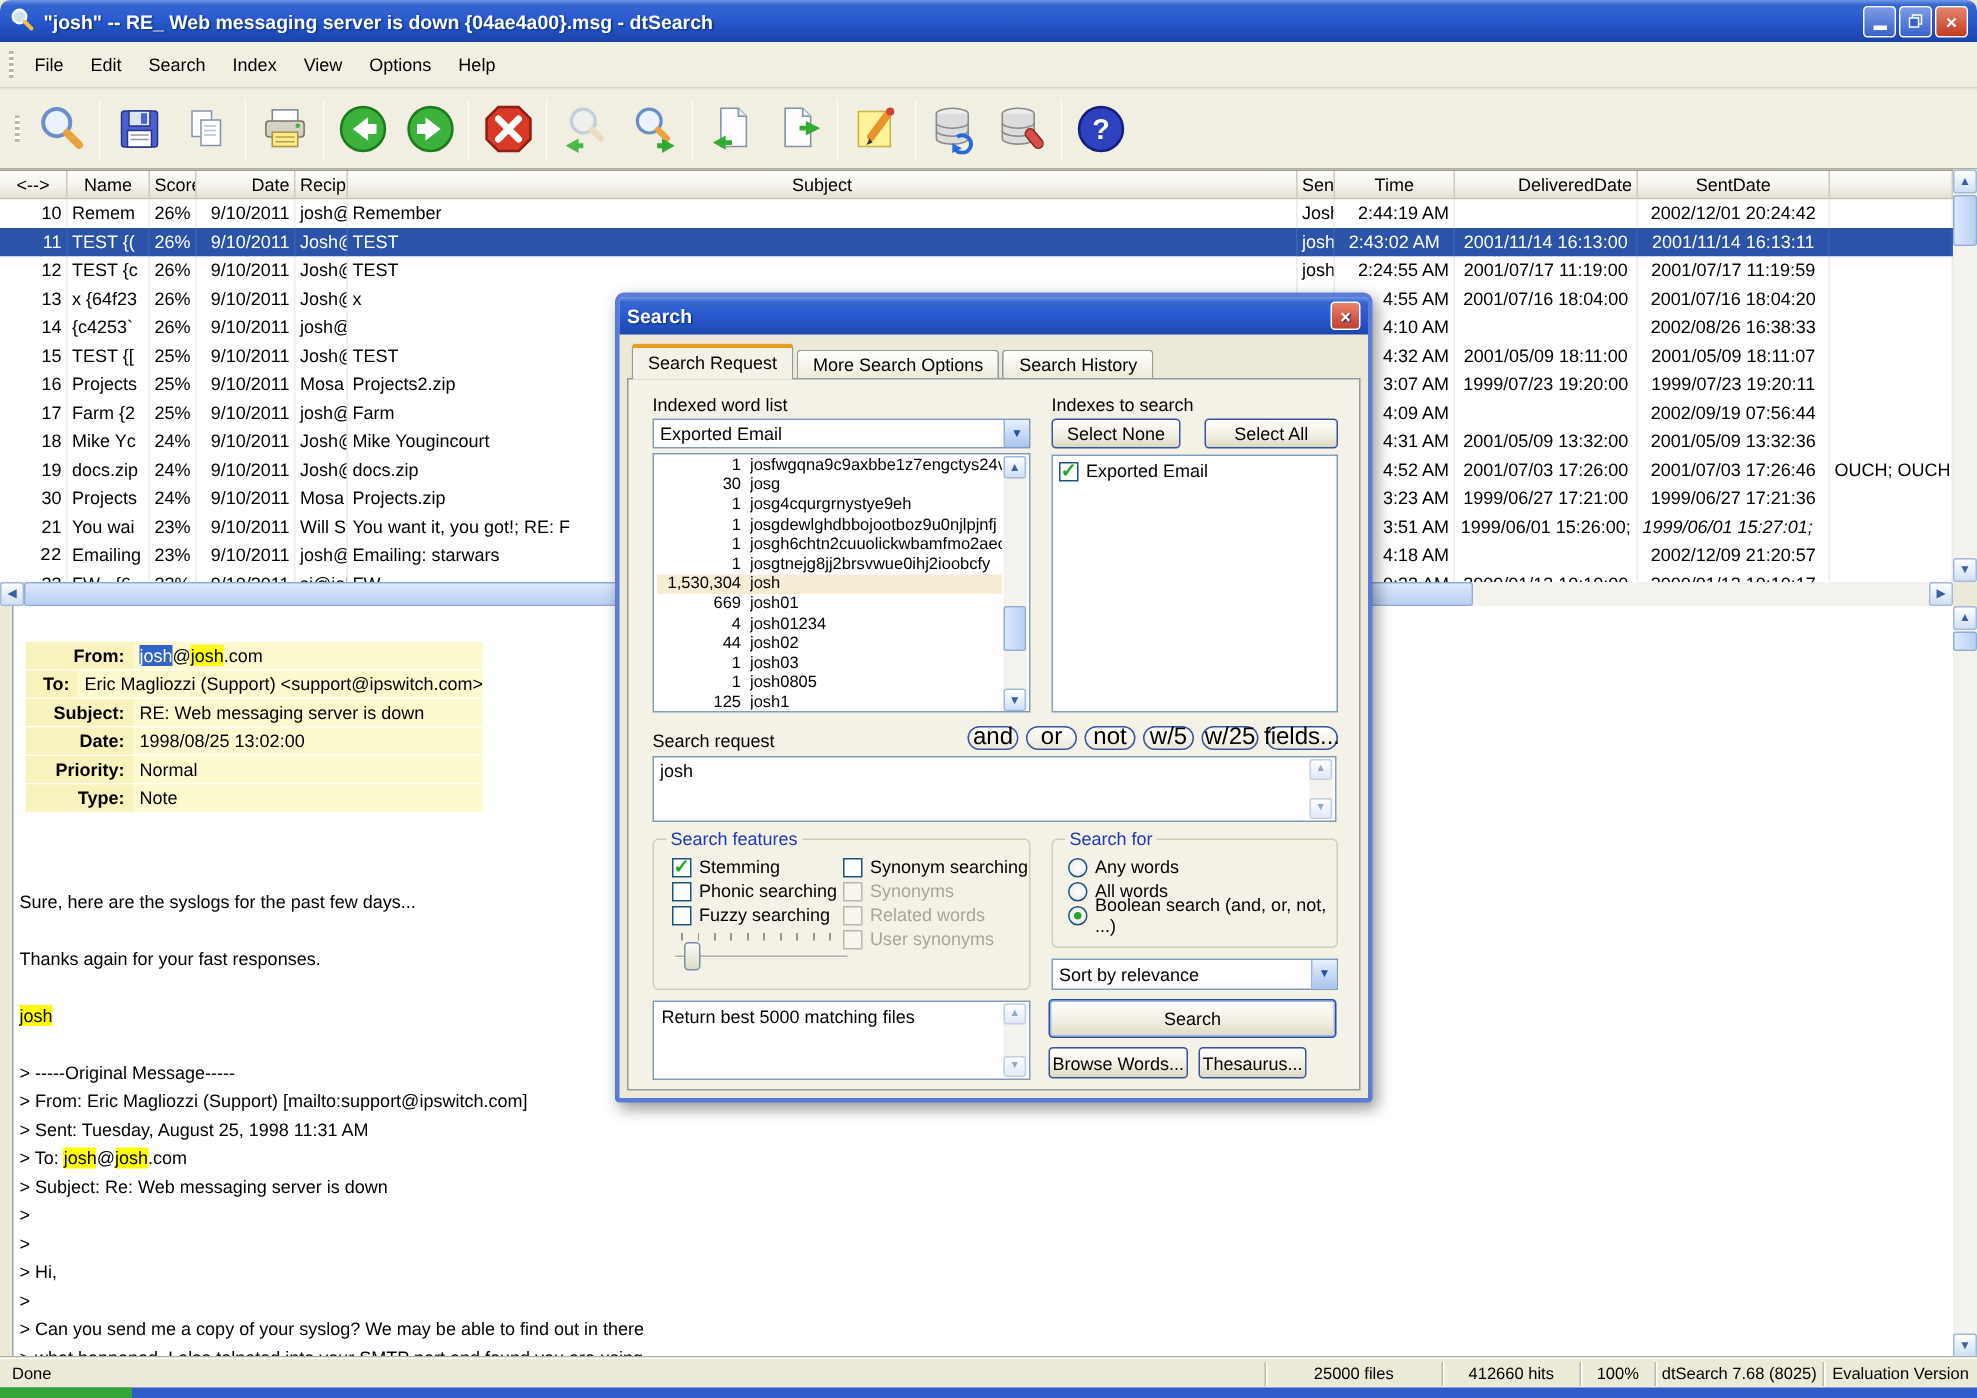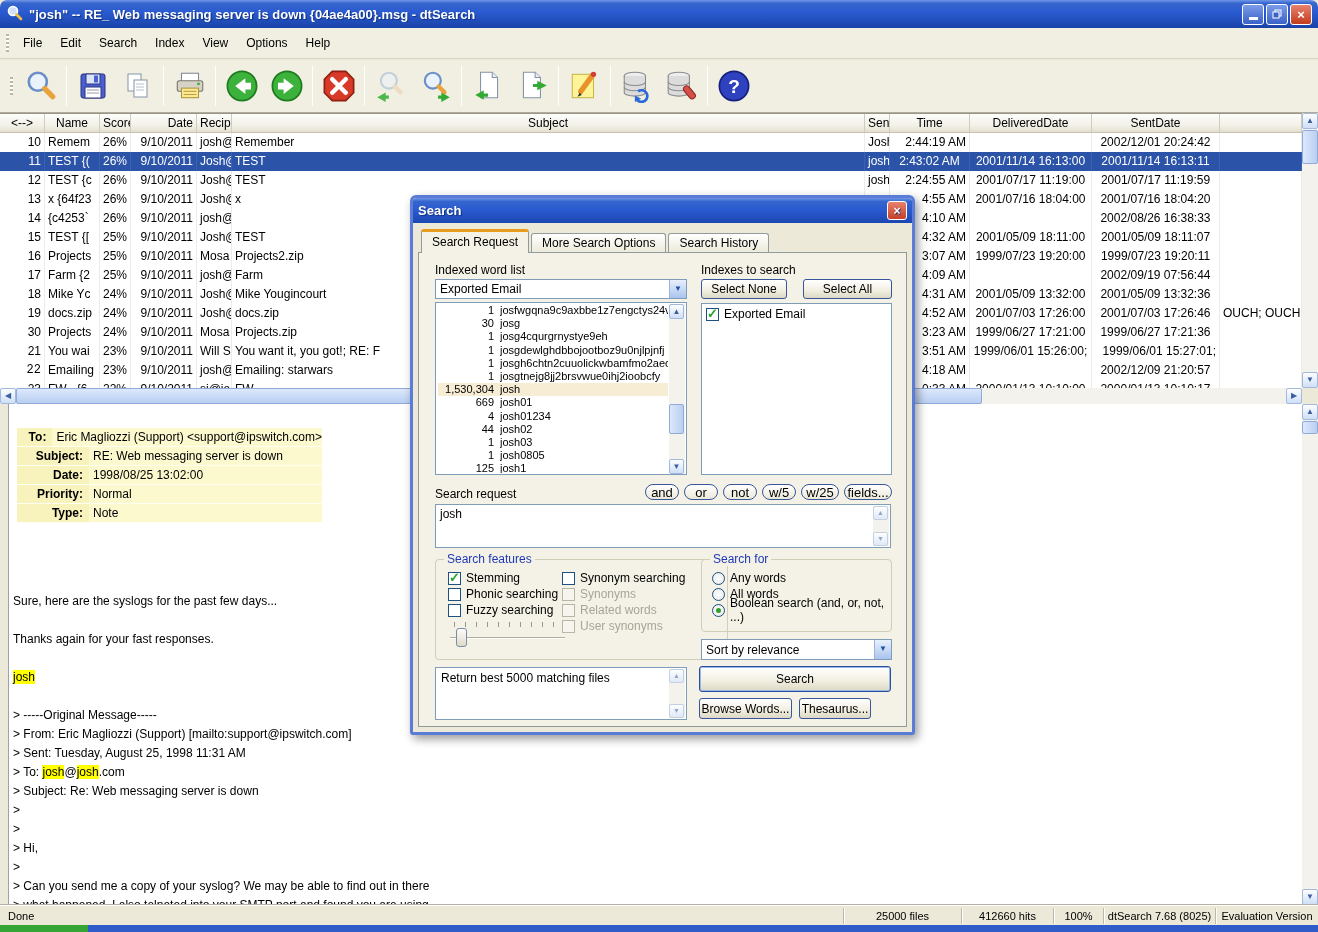--- a/index.html
+++ b/index.html
@@ -98,21 +98,21 @@
   .listbox{position:absolute;background:#fff;border:1px solid #7f9db9;overflow:hidden;}
   .wl-row{display:flex;height:13.2px;line-height:13.2px;font-size:11px;white-space:nowrap;}
   .wl-row.hl{background:#f7ecd4;}
   .wl-count{width:56px;text-align:right;margin-right:6px;flex:0 0 auto;}
   .wl-word{flex:1;overflow:hidden;}
   .ix-row{display:flex;align-items:center;gap:5px;padding:3px 4px;font-size:12px;}
   .xbtn{position:absolute;border:1px solid #39569c;border-radius:3px;font-size:12px;
     background:linear-gradient(#ffffff,#f1eee0 60%,#dcd8c4);display:flex;align-items:center;justify-content:center;}
   .xbtn.default{border:1px solid #274f9e;box-shadow:inset 0 0 0 1px #9ab8e8;}
   .ops{position:absolute;display:flex;gap:5px;}
-  .opbtn{height:16px;border:1px solid #39569c;border-radius:8px;font-size:13px;
+  .opbtn{height:16px;border:1px solid #39569c;border-radius:8px;font-size:16px;
     background:linear-gradient(#ffffff,#ece9d8);display:flex;align-items:center;justify-content:center;}
   .reqbox{position:absolute;background:#fff;border:1px solid #7f9db9;font-size:12px;padding:2px 4px;}
   .reqbox .mini-sb{position:absolute;right:1px;top:1px;bottom:1px;width:16px;background:#f3f2ec;}
   .mini-sb .up,.mini-sb .dn{position:absolute;left:0;width:15px;height:14px;border:1px solid #c4cfe2;
     border-radius:2px;background:linear-gradient(#fdfefe,#dfe9f8);color:#93a8c8;font-size:7px;line-height:12px;text-align:center;}
   .mini-sb .dn{bottom:0;}
   .grp{position:absolute;border:1px solid #d0cdb8;border-radius:4px;}
   .grp-lbl{position:absolute;top:-8px;left:8px;background:#f4f2e6;padding:0 3px;color:#2038b8;font-size:12px;}
   .ck-row{position:absolute;display:flex;align-items:center;gap:5px;font-size:12px;height:14px;}
   .cb{width:13px;height:13px;background:#fff;border:1px solid #1c5180;position:relative;flex:0 0 auto;}
@@ -305,21 +305,21 @@
   <div class="grid">
     <div class="gh">
         <div class="th" style="width: 45px; text-align: center;">&lt;--&gt;</div>
         <div class="th" style="width: 55px; text-align: center;">Name</div>
         <div class="th" style="width: 31px; text-align: center;">Score</div>
         <div class="th" style="width: 66px; text-align: right;">Date</div>
         <div class="th" style="width: 35px; text-align: left;">Recipien</div>
         <div class="th" style="width: 633px; text-align: center;">Subject</div>
         <div class="th" style="width: 25px; text-align: left;">Sende</div>
         <div class="th" style="width: 80px; text-align: center;">Time</div>
-        <div class="th" style="width: 122px; text-align: center;">DeliveredDate</div>
+        <div class="th" style="width: 122px; text-align: right;">DeliveredDate</div>
         <div class="th" style="width: 128px; text-align: center;">SentDate</div>
         <div class="th" style="width: 82px; text-align: left;"></div>
       </div>
     <div>
         <div class="tr">
           <div class="td" style="width: 45px; text-align: right;">10</div>
           <div class="td" style="width: 55px; text-align: left;">Remem</div>
           <div class="td" style="width: 31px; text-align: right;">26%</div>
           <div class="td" style="width: 66px; text-align: right;">9/10/2011</div>
           <div class="td" style="width: 35px; text-align: left;">josh@j(</div>
@@ -463,21 +463,21 @@
         <div class="tr">
           <div class="td" style="width: 45px; text-align: right;">21</div>
           <div class="td" style="width: 55px; text-align: left;">You wai</div>
           <div class="td" style="width: 31px; text-align: right;">23%</div>
           <div class="td" style="width: 66px; text-align: right;">9/10/2011</div>
           <div class="td" style="width: 35px; text-align: left;">Will Ste</div>
           <div class="td" style="width: 633px; text-align: left;">You want it, you got!; RE: F</div>
           <div class="td" style="width: 25px; text-align: left;"></div>
           <div class="td" style="width: 80px; text-align: right;">3:51 AM</div>
           <div class="td" style="width: 122px; text-align: center;">1999/06/01 15:26:00;</div>
-          <div class="td" style="width: 128px; text-align: right;">1999/06/01 15:27:01;</div>
+          <div class="td" style="width: 128px; text-align: left; font-style: italic;">1999/06/01 15:27:01;</div>
           <div class="td" style="width: 82px; text-align: left;"></div>
         </div>
         <div class="tr">
           <div class="td" style="width: 45px; text-align: right; font-family: Liberation Mono, monospace;">22</div>
           <div class="td" style="width: 55px; text-align: left;">Emailing</div>
           <div class="td" style="width: 31px; text-align: right;">23%</div>
           <div class="td" style="width: 66px; text-align: right;">9/10/2011</div>
           <div class="td" style="width: 35px; text-align: left;">josh@j(</div>
           <div class="td" style="width: 633px; text-align: left;">Emailing: starwars</div>
           <div class="td" style="width: 25px; text-align: left;"></div>
@@ -511,20 +511,24 @@
   <div class="sbh" style="left:0;top:388px;width:1302px;height:16px;">
     <div class="sb-btn" style="left:0;top:0;">◀</div>
     <div class="sb-thumb h" style="left:16px;top:0;width:966px;height:16px;"></div>
     <div class="sb-btn" style="left:1286px;top:0;">▶</div>
   </div>
   <div class="corner"></div>
 
   <div class="preview">
     <div class="pv-inner">
       <div class="ph-box">
+          <div class="ph-row">
+            <div class="ph-label">From:</div>
+            <div class="ph-value"><span class="selhl">josh</span><span>@</span><span class="hl">josh</span><span>.com</span></div>
+          </div>
           <div class="ph-row">
             <div class="ph-label">To:</div>
             <div class="ph-value"><span>Eric Magliozzi (Support) &lt;support@ipswitch.com&gt;</span></div>
           </div>
           <div class="ph-row">
             <div class="ph-label">Subject:</div>
             <div class="ph-value"><span>RE: Web messaging server is down</span></div>
           </div>
           <div class="ph-row">
             <div class="ph-label">Date:</div>
@@ -682,21 +686,21 @@
           <div class="opbtn" style="width: 48px;">fields...</div>
         </div>
       <div class="reqbox" style="left:16px;top:251px;width:456px;height:44px;">
         <span>josh</span>
         <div class="mini-sb">
           <div class="up">▲</div>
           <div class="dn">▼</div>
         </div>
       </div>
 
-      <div class="grp" style="left:16px;top:306px;width:293px;height:101px;">
+      <div class="grp" style="left:16px;top:306px;width:252px;height:101px;">
         <div class="grp-lbl">Search features</div>
         <div>
             <div class="ck-row" style="left: 12px; top: 11px;">
               <span class="cb checked"></span>
               <span>Stemming</span>
             </div>
             <div class="ck-row" style="left: 12px; top: 27px;">
               <span class="cb"></span>
               <span>Phonic searching</span>
             </div>

